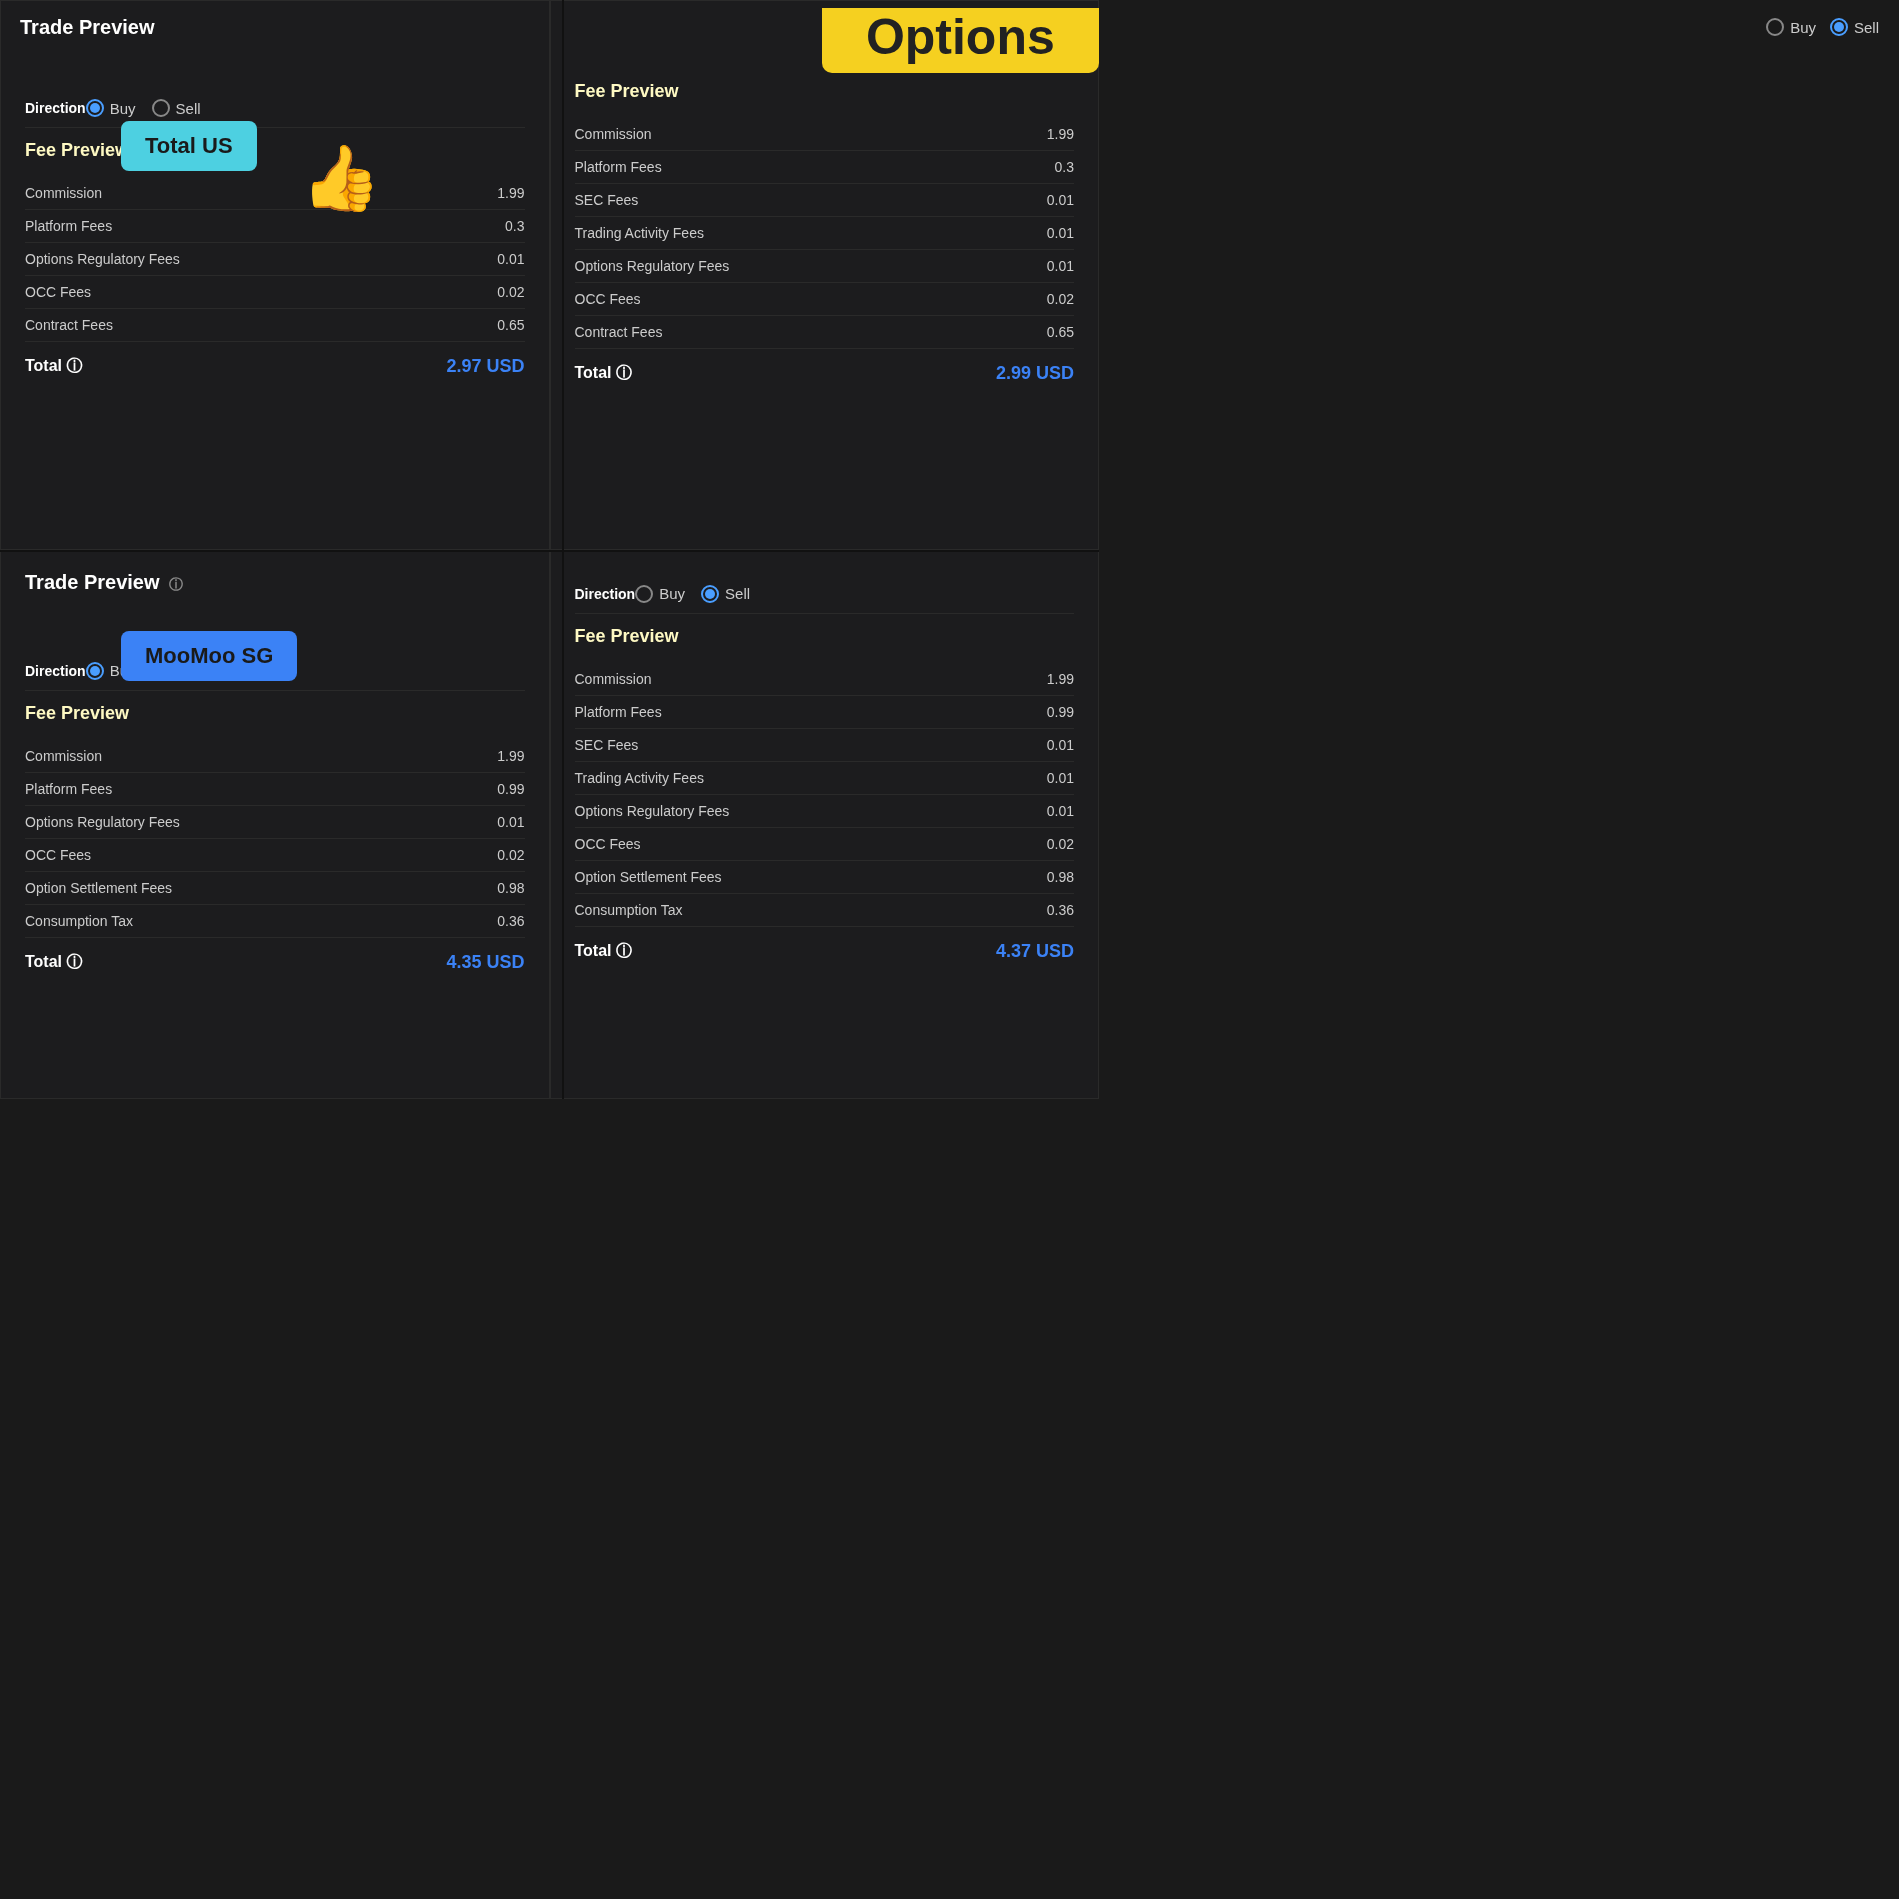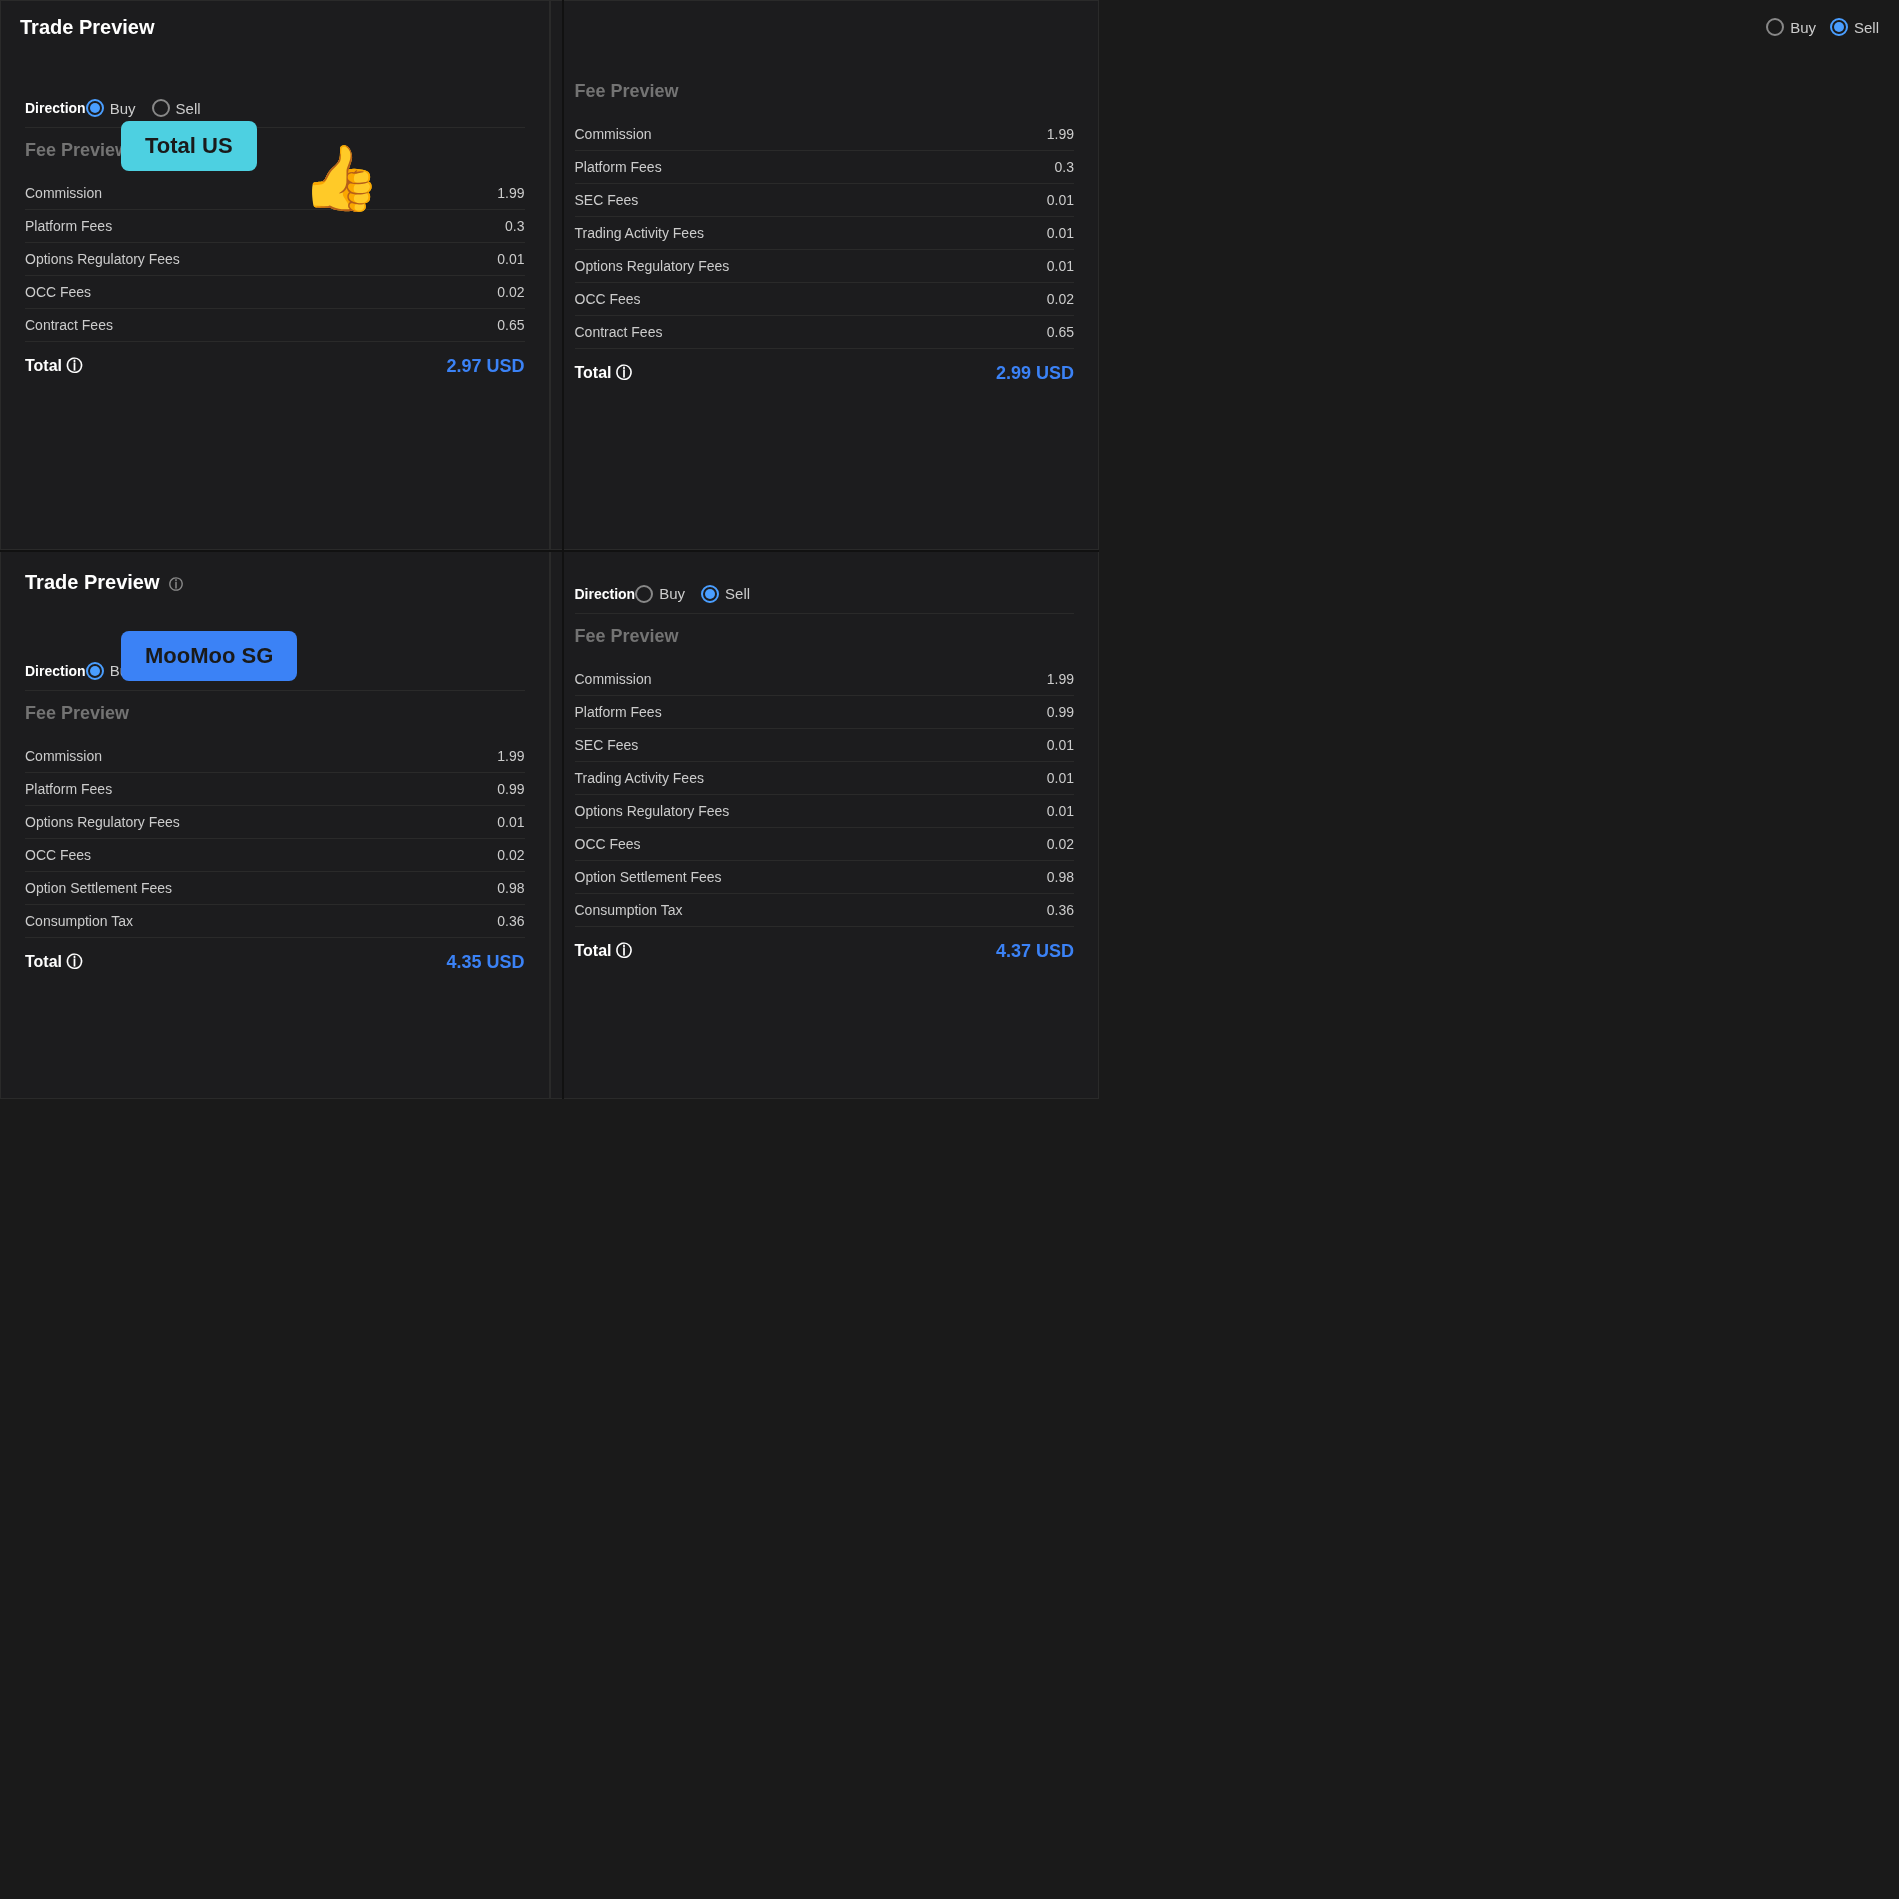--- a/index.html
+++ b/index.html
@@ -89,21 +89,21 @@
       align-items: center;
       justify-content: flex-start;
       padding: 10px 0;
       border-bottom: 1px solid #2a2a2a;
       margin-bottom: 12px;
     }
 
     .fee-preview-title {
       font-size: 18px;
       font-weight: bold;
-      color: #737373;
+      color: #fef9c3;
       margin-bottom: 16px;
     }
 
     .fee-row {
       display: flex;
       justify-content: space-between;
       align-items: center;
       padding: 8px 0;
       border-bottom: 1px solid #2a2a2a;
     }
@@ -263,20 +263,23 @@
 </head>
 <body>
 
 <div class="outer-wrapper">
 
   <div class="divider-h"></div>
   <div class="divider-v"></div>
 
   <div class="top-overlay">
     <div class="top-left-title">Trade Preview</div>
+    <div class="options-center-badge">
+      <div class="options-center-text">Options</div>
+    </div>
     <div class="top-right-radio">
       <div class="radio-item">
         <div class="radio-circle"></div>
         <span>Buy</span>
       </div>
       <div class="radio-item">
         <div class="radio-circle selected"></div>
         <span>Sell</span>
       </div>
     </div>

